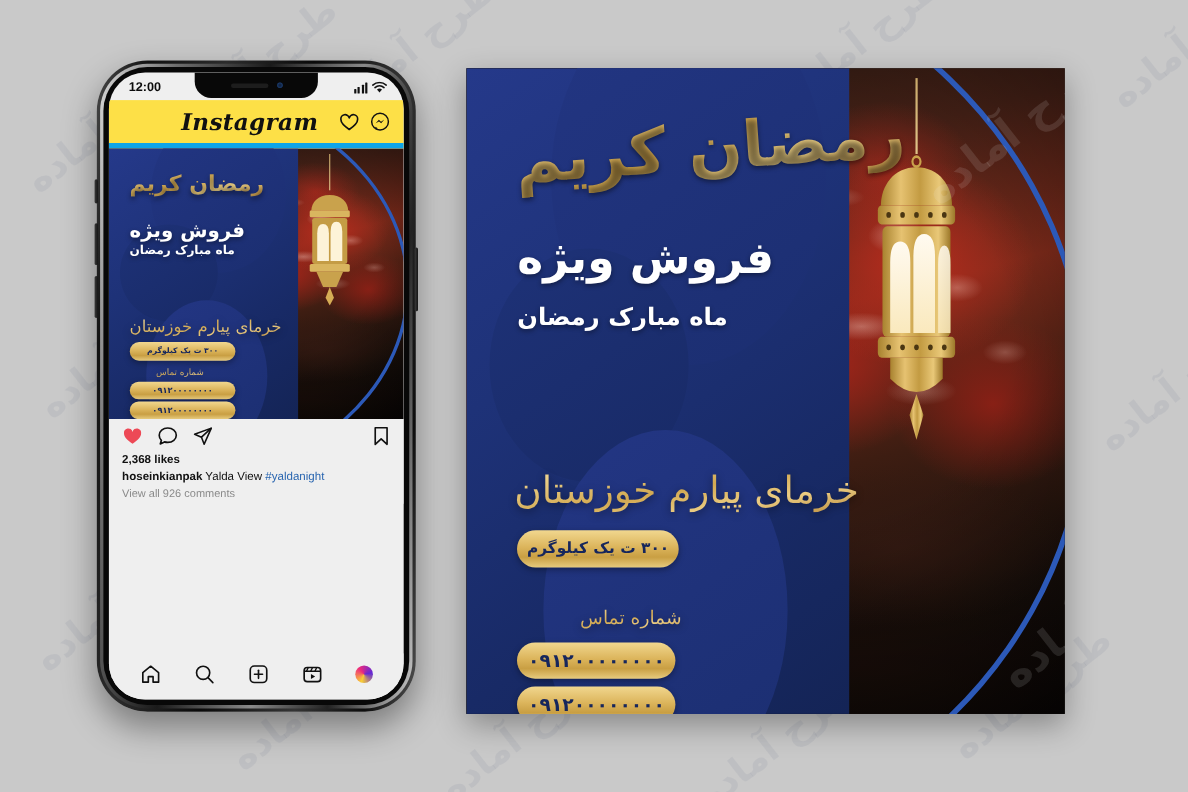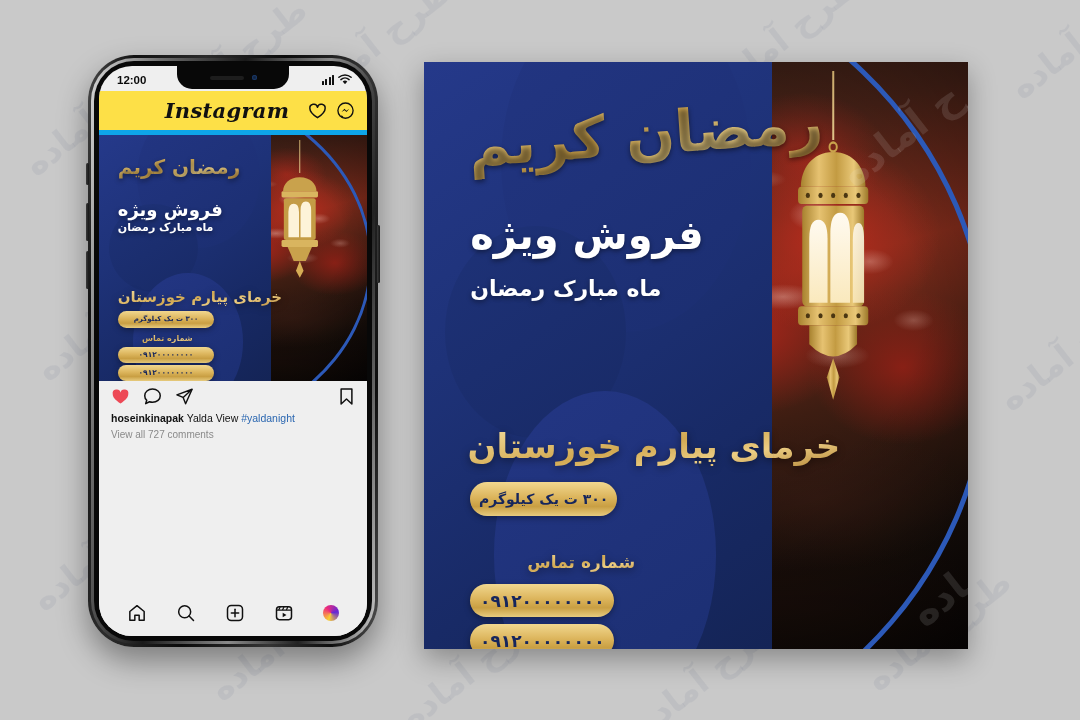--- a/index.html
+++ b/index.html
@@ -241,21 +241,21 @@
   }
   .p-white {
     position:absolute;
     color:#ffffff; font-weight:700; direction:rtl;
     font-family:"DejaVu Sans", sans-serif;
     text-shadow:0 2px 5px rgba(0,0,0,0.42);
     white-space:nowrap;
   }
   .p-gold {
     position:absolute;
-    font-weight:700; direction:rtl;
+    font-weight:400; direction:rtl;
     font-family:"DejaVu Sans", sans-serif;
     background:linear-gradient(170deg,#f6e0a0,#d2a952 48%,#eccd83 72%,#b88b3c);
     -webkit-background-clip:text; background-clip:text;
     -webkit-text-fill-color:transparent;
     white-space:nowrap;
     filter:drop-shadow(0 2px 4px rgba(0,0,0,0.45));
   }
   .pill {
     position:absolute;
     background:linear-gradient(180deg,#f1d78f 0%,#dcb55c 45%,#c99f43 72%,#e7cb7e 100%);
@@ -405,26 +405,27 @@
         <path d="M21.6 2.8 L2.4 9.9 L10.3 13.2 L21.6 2.8 Z" fill="none" stroke="#111" stroke-width="1.8" stroke-linejoin="round"></path>
         <path d="M10.3 13.2 L13.4 21.2 L21.6 2.8" fill="none" stroke="#111" stroke-width="1.8" stroke-linejoin="round"></path>
       </svg>
       <div class="spacer"></div>
       <svg width="17" height="19" viewBox="0 0 20 24">
         <path d="M3.2 2.4 L16.8 2.4 L16.8 21.4 L10 15.2 L3.2 21.4 Z" fill="none" stroke="#111" stroke-width="1.9" stroke-linejoin="round"></path>
       </svg>
     </div>
 
     <div class="post-meta">
+      <div class="likes">2,368 likes</div>
       <div class="caption">
-        <b>hoseinkinapak</b>
+        <b>hoseinkianpak</b>
         <span>Yalda View</span>
         <span class="tag">#yaldanight</span>
       </div>
-      <div class="comments">View all 727 comments</div>
+      <div class="comments">View all 926 comments</div>
     </div>
 
     <div class="bottom-nav">
       <svg width="20" height="20" viewBox="0 0 24 24">
         <path d="M3.4 10.2 L12 3.2 L20.6 10.2 L20.6 20.6 L14.6 20.6 L14.6 14.6 L9.4 14.6 L9.4 20.6 L3.4 20.6 Z" fill="none" stroke="#111" stroke-width="1.8" stroke-linejoin="round"></path>
       </svg>
       <svg width="20" height="20" viewBox="0 0 24 24">
         <circle cx="10.4" cy="10.4" r="7.2" fill="none" stroke="#111" stroke-width="1.8"></circle>
         <line x1="15.7" y1="15.7" x2="21" y2="21" stroke="#111" stroke-width="1.8" stroke-linecap="round"></line>
       </svg>

